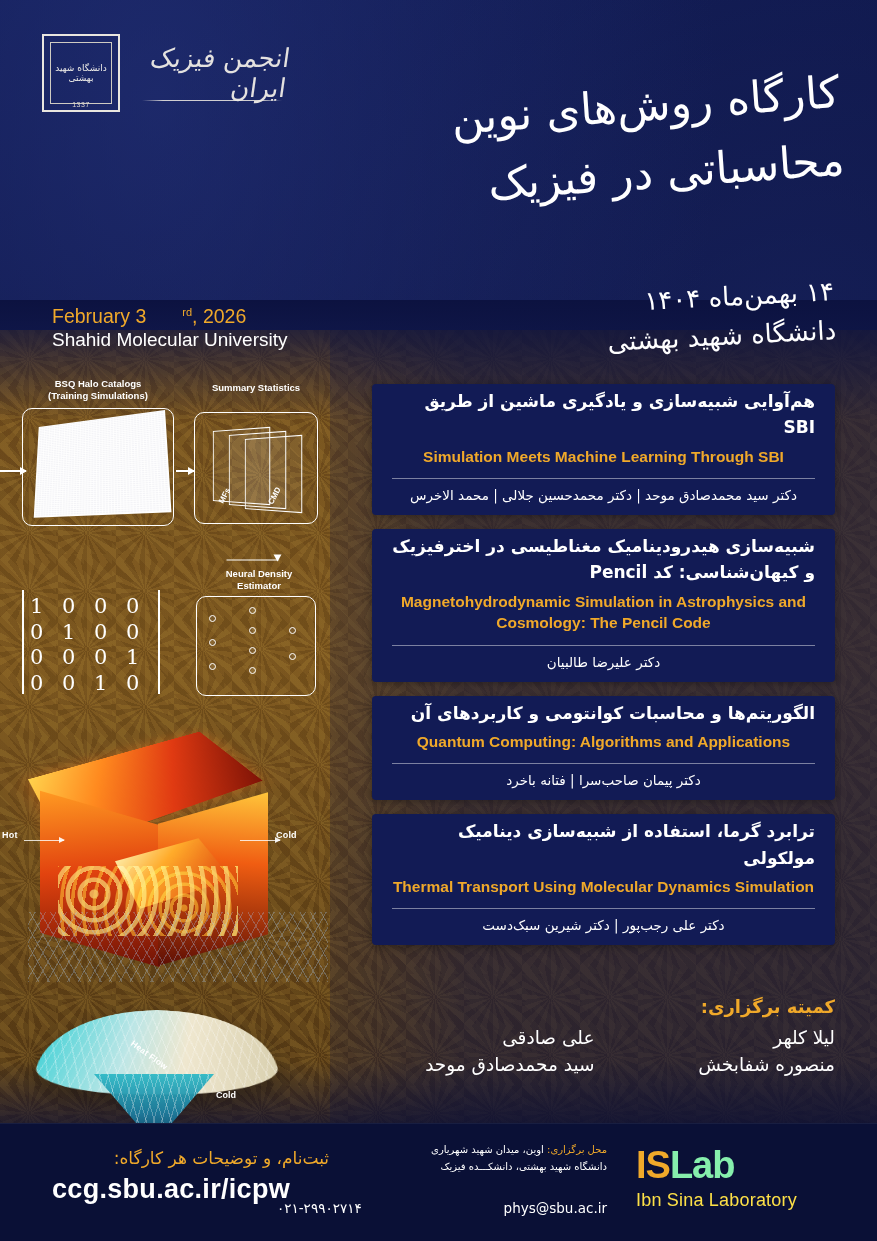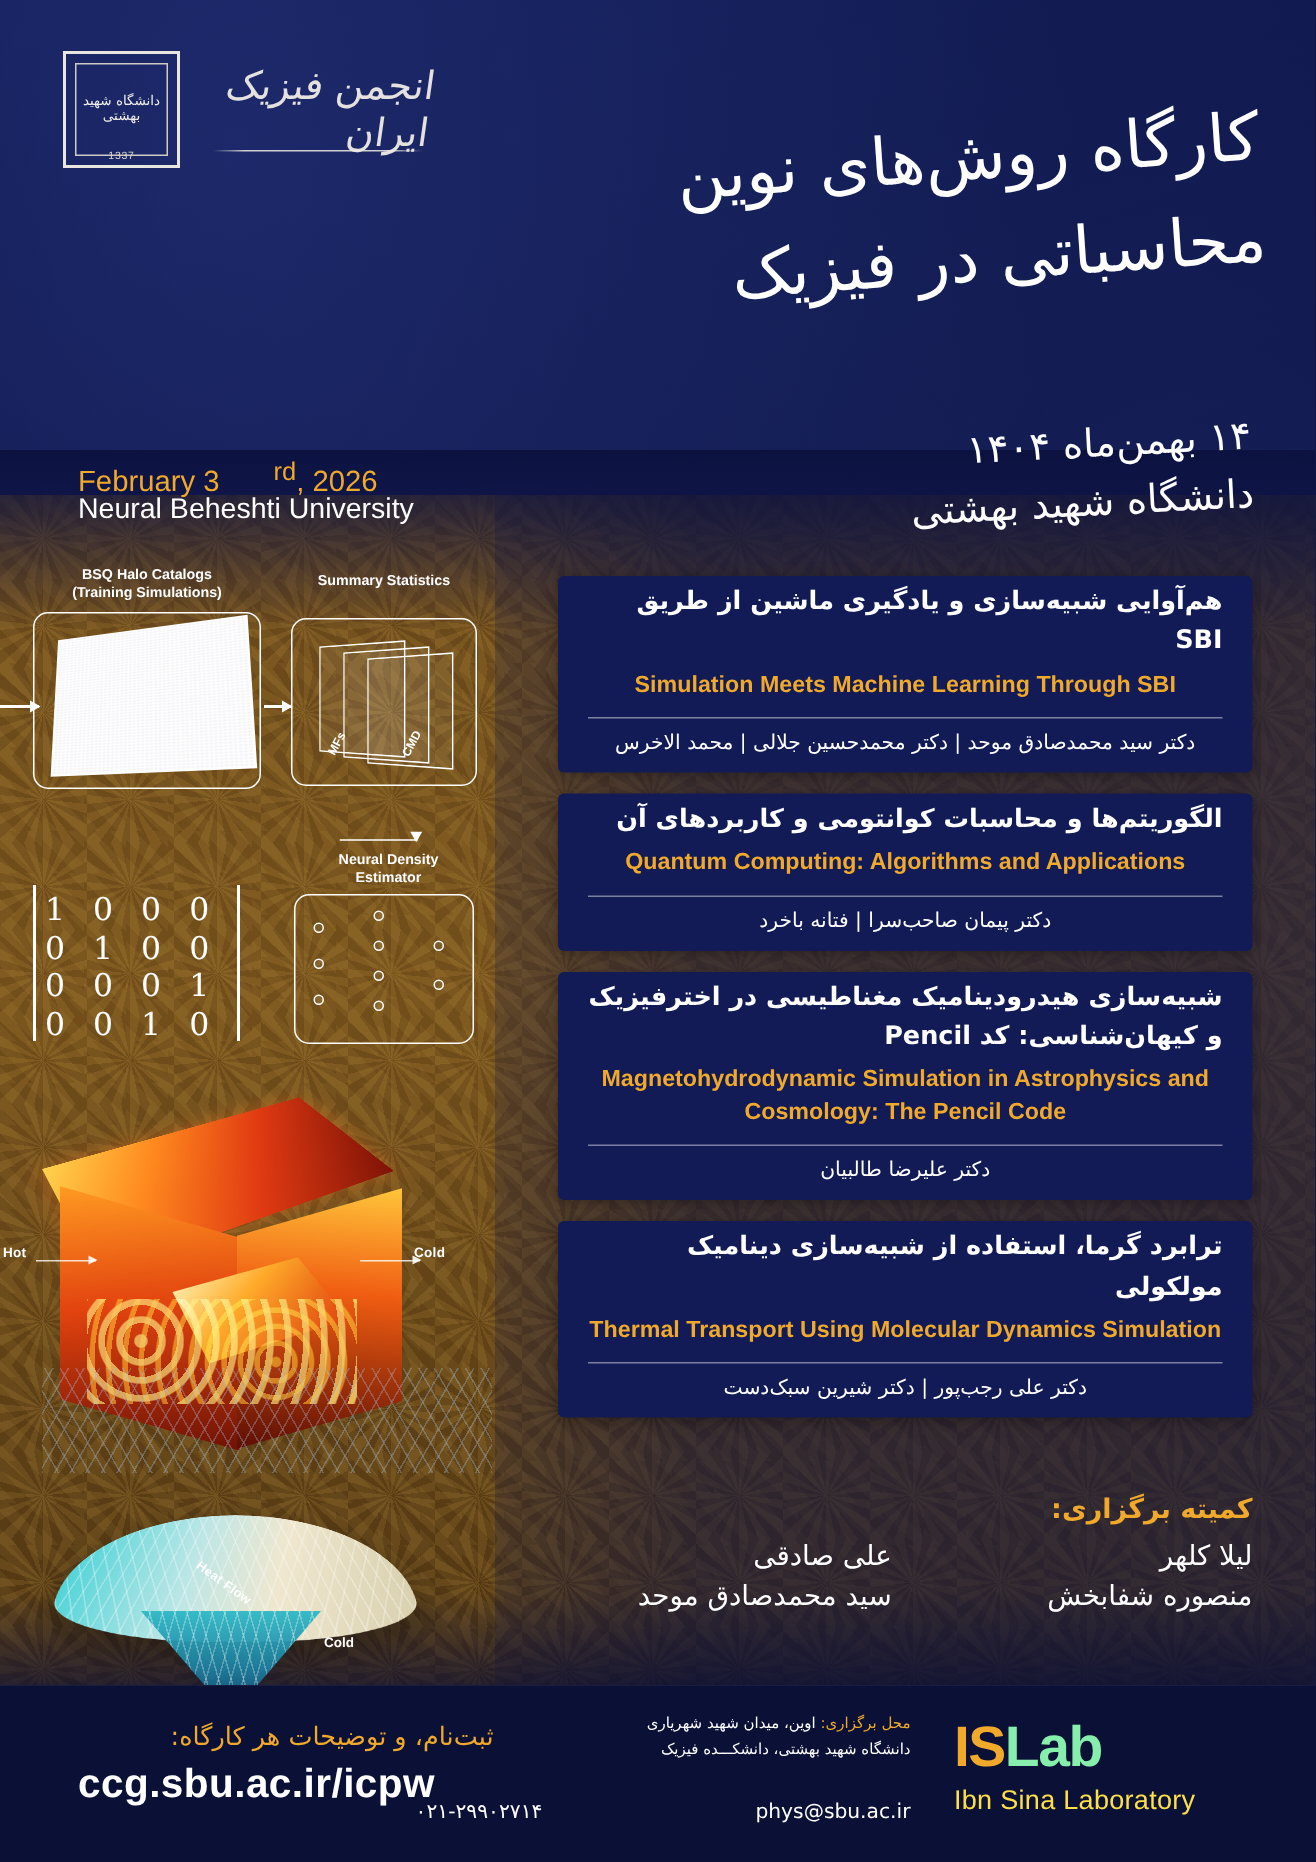--- a/index.html
+++ b/index.html
@@ -77,21 +77,21 @@
 
   .title-en {
     position: absolute; left: 52px; top: 158px; width: 330px;
     color: #ffffff; font-size: 29px; line-height: 1.38; font-weight: 400;
     letter-spacing: 0.2px;
   }
   .date-en {
     position: absolute; left: 52px; top: 303px;
     color: #f0a92a; font-size: 19.5px; line-height: 1.42; font-weight:400;
   }
-  .date-en sup { font-size: 17px; padding-left: 36px; }
+  .date-en sup { font-size: 11px; padding-left: 36px; }
   .venue-en {
     position: absolute; left: 52px; top: 327px;
     color: #ffffff; font-size: 19px; line-height: 1.42;
   }
 
   .title-fa {
     position: absolute; right: 40px; top: 58px; width: 430px;
     text-align: right; direction: rtl;
     color: #ffffff; font-size: 44px; line-height: 1.55;
     font-family: "DejaVu Sans", sans-serif; font-weight: 500;
@@ -312,21 +312,21 @@
       <div class="rule"></div>
     </div>
   </div>
 
   <div class="title-fa">کارگاه روش‌های نوین محاسباتی در فیزیک</div>
 
 
   <div class="date-en">
     <span>February 3</span><sup>rd</sup><span>, 2026</span>
   </div>
-  <div class="venue-en">Neural Beheshti University</div>
+  <div class="venue-en">Shahid Molecular University</div>
 
   <div class="date-fa">
     <div>۱۴ بهمن‌ماه ۱۴۰۴</div>
     <div>دانشگاه شهید بهشتی</div>
   </div>
 
   <div class="illus">
 
     <div class="diagram">
       <div class="dg-label" style="left:16px; top:0; width:148px; white-space:pre-line;">BSQ Halo Catalogs
@@ -395,31 +395,31 @@
   <div class="cards">
 
     <div class="card">
       <div class="fa">هم‌آوایی شبیه‌سازی و یادگیری ماشین از طریق SBI</div>
       <div class="en">Simulation Meets Machine Learning Through SBI</div>
       <div class="sep"></div>
       <div class="speakers">دکتر سید محمدصادق موحد | دکتر محمدحسین جلالی | محمد الاخرس</div>
     </div>
 
     <div class="card">
+      <div class="fa">شبیه‌سازی هیدرودینامیک مغناطیسی در اخترفیزیک و کیهان‌شناسی: کد Pencil</div>
+      <div class="en">Magnetohydrodynamic Simulation in Astrophysics and Cosmology: The Pencil Code</div>
+      <div class="sep"></div>
+      <div class="speakers">دکتر علیرضا طالبیان</div>
+    </div>
+
+    <div class="card">
       <div class="fa">الگوریتم‌ها و محاسبات کوانتومی و کاربردهای آن</div>
       <div class="en">Quantum Computing: Algorithms and Applications</div>
       <div class="sep"></div>
       <div class="speakers">دکتر پیمان صاحب‌سرا | فتانه باخرد</div>
-    </div>
-
-    <div class="card">
-      <div class="fa">شبیه‌سازی هیدرودینامیک مغناطیسی در اخترفیزیک و کیهان‌شناسی: کد Pencil</div>
-      <div class="en">Magnetohydrodynamic Simulation in Astrophysics and Cosmology: The Pencil Code</div>
-      <div class="sep"></div>
-      <div class="speakers">دکتر علیرضا طالبیان</div>
     </div>
 
     <div class="card">
       <div class="fa">ترابرد گرما، استفاده از شبیه‌سازی دینامیک مولکولی</div>
       <div class="en">Thermal Transport Using Molecular Dynamics Simulation</div>
       <div class="sep"></div>
       <div class="speakers">دکتر علی رجب‌پور | دکتر شیرین سبک‌دست</div>
     </div>
   </div>
 

